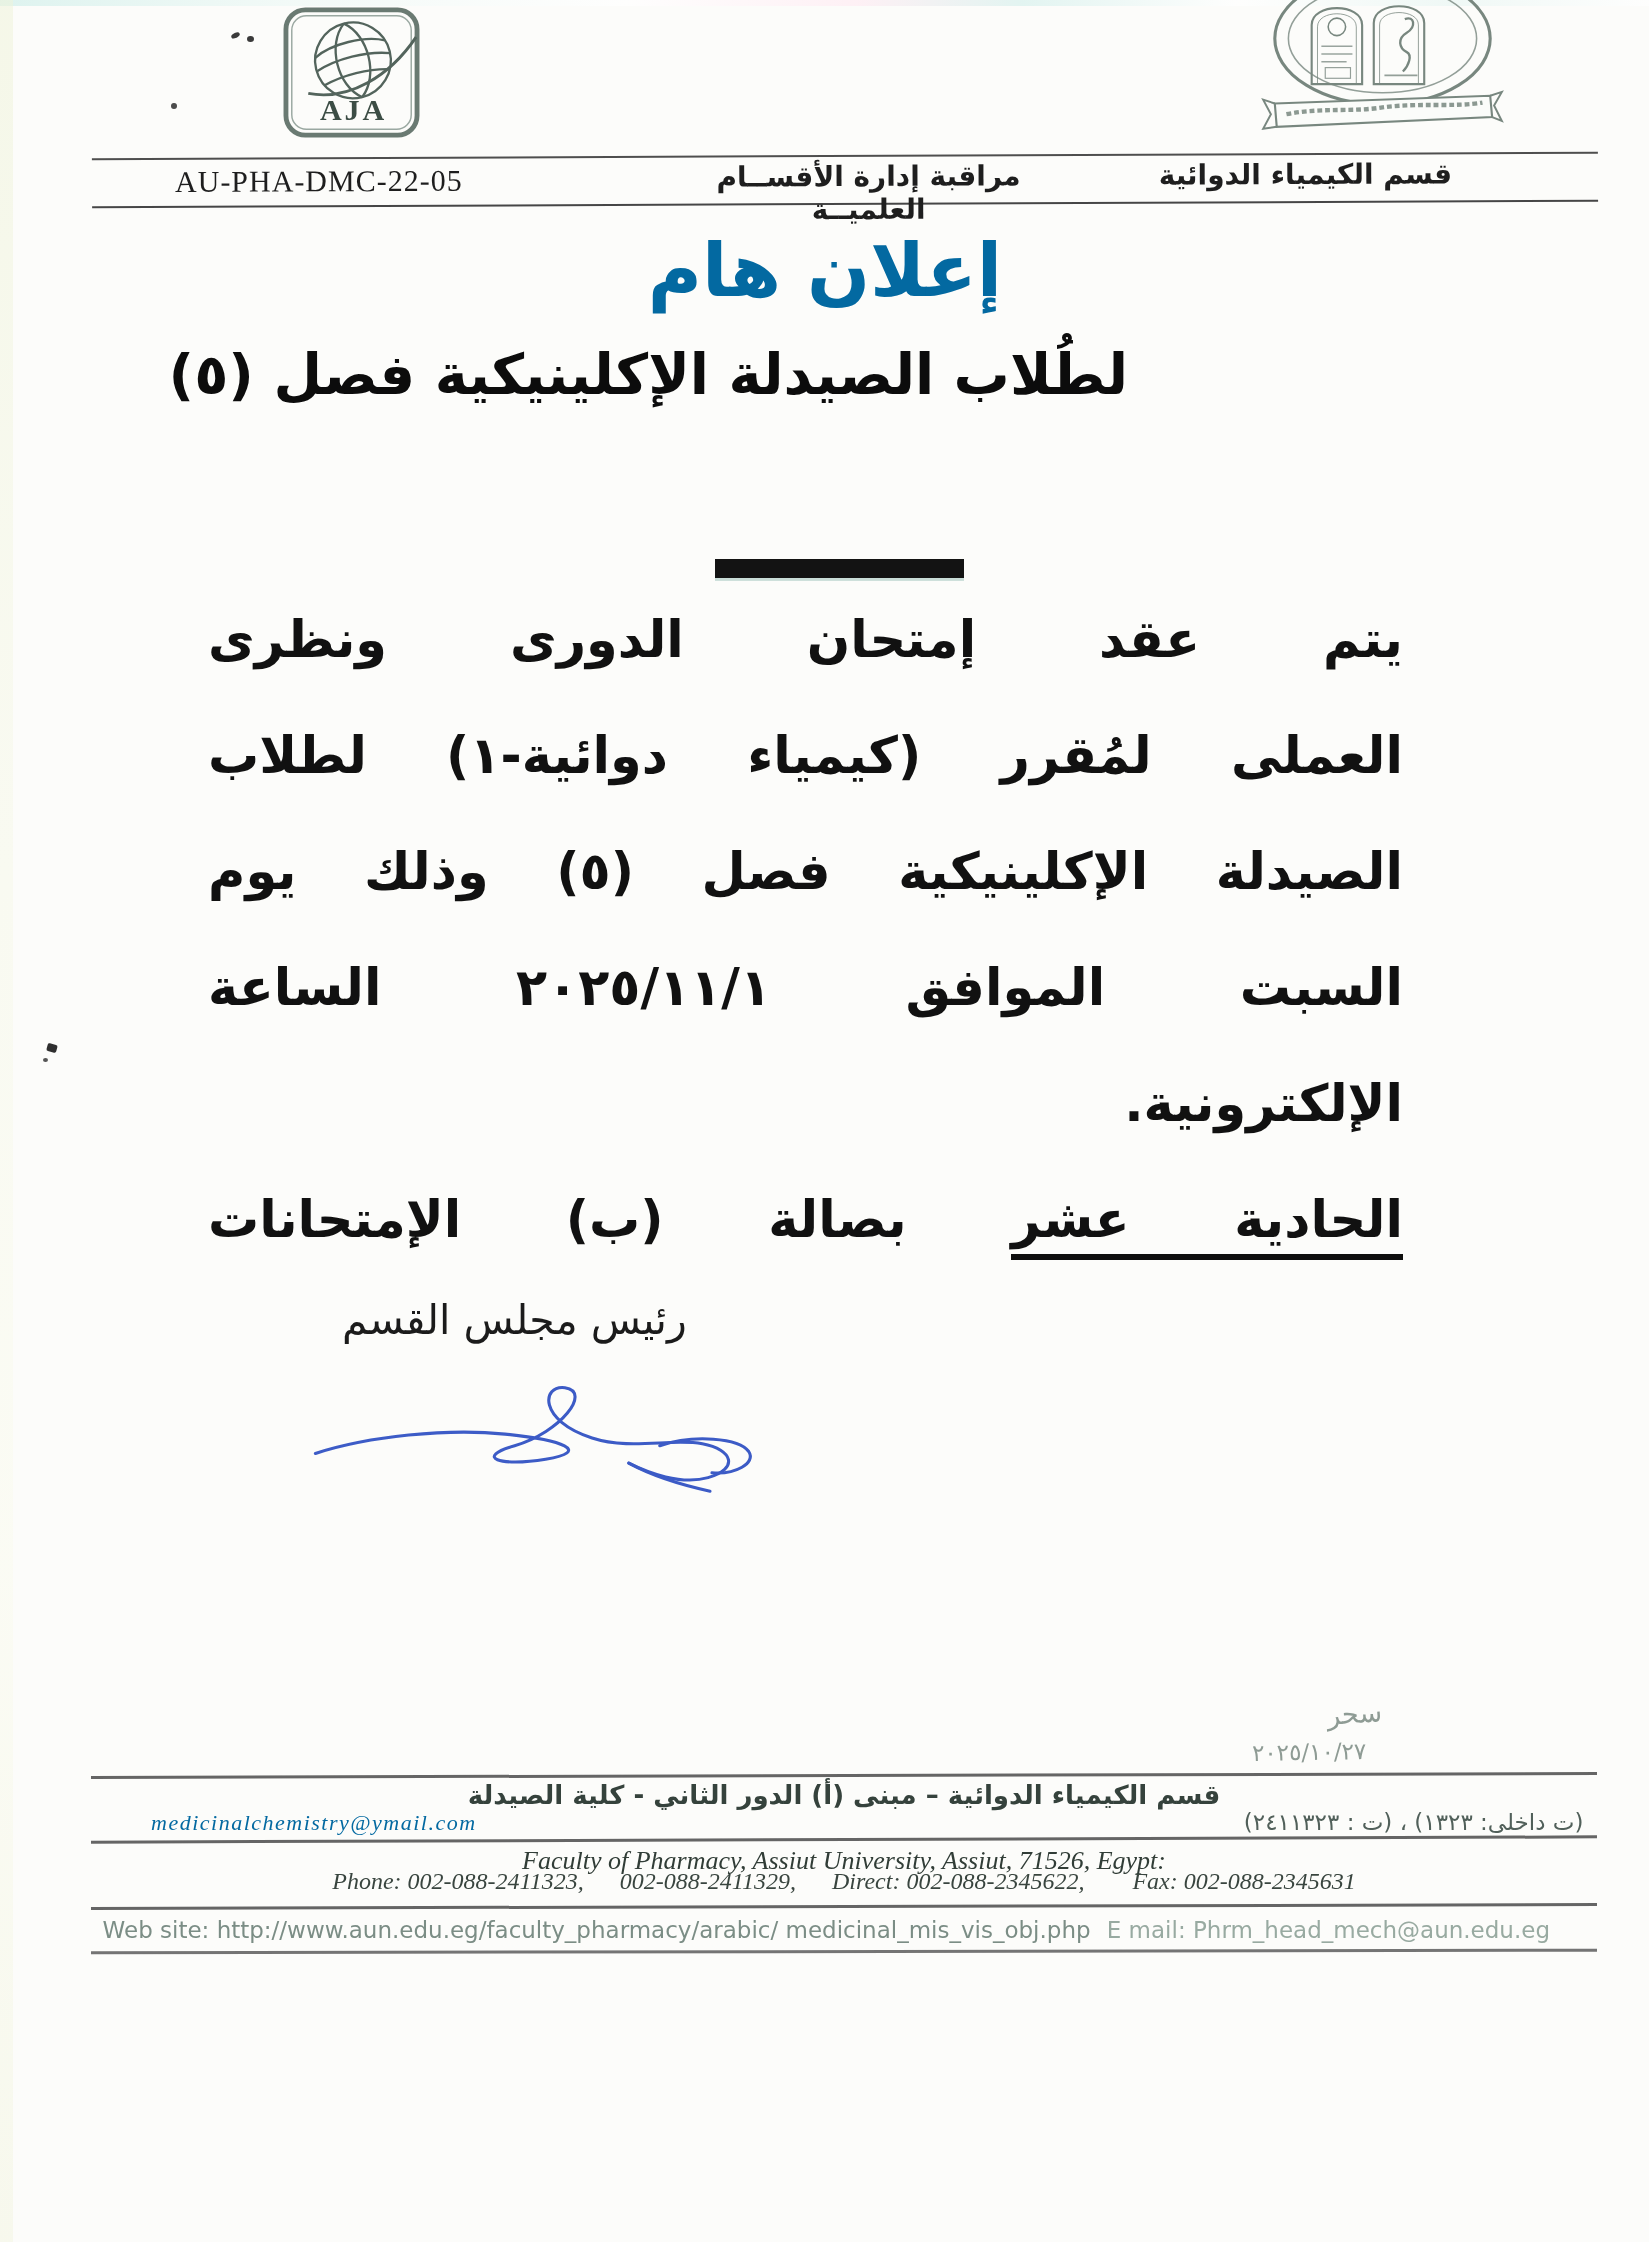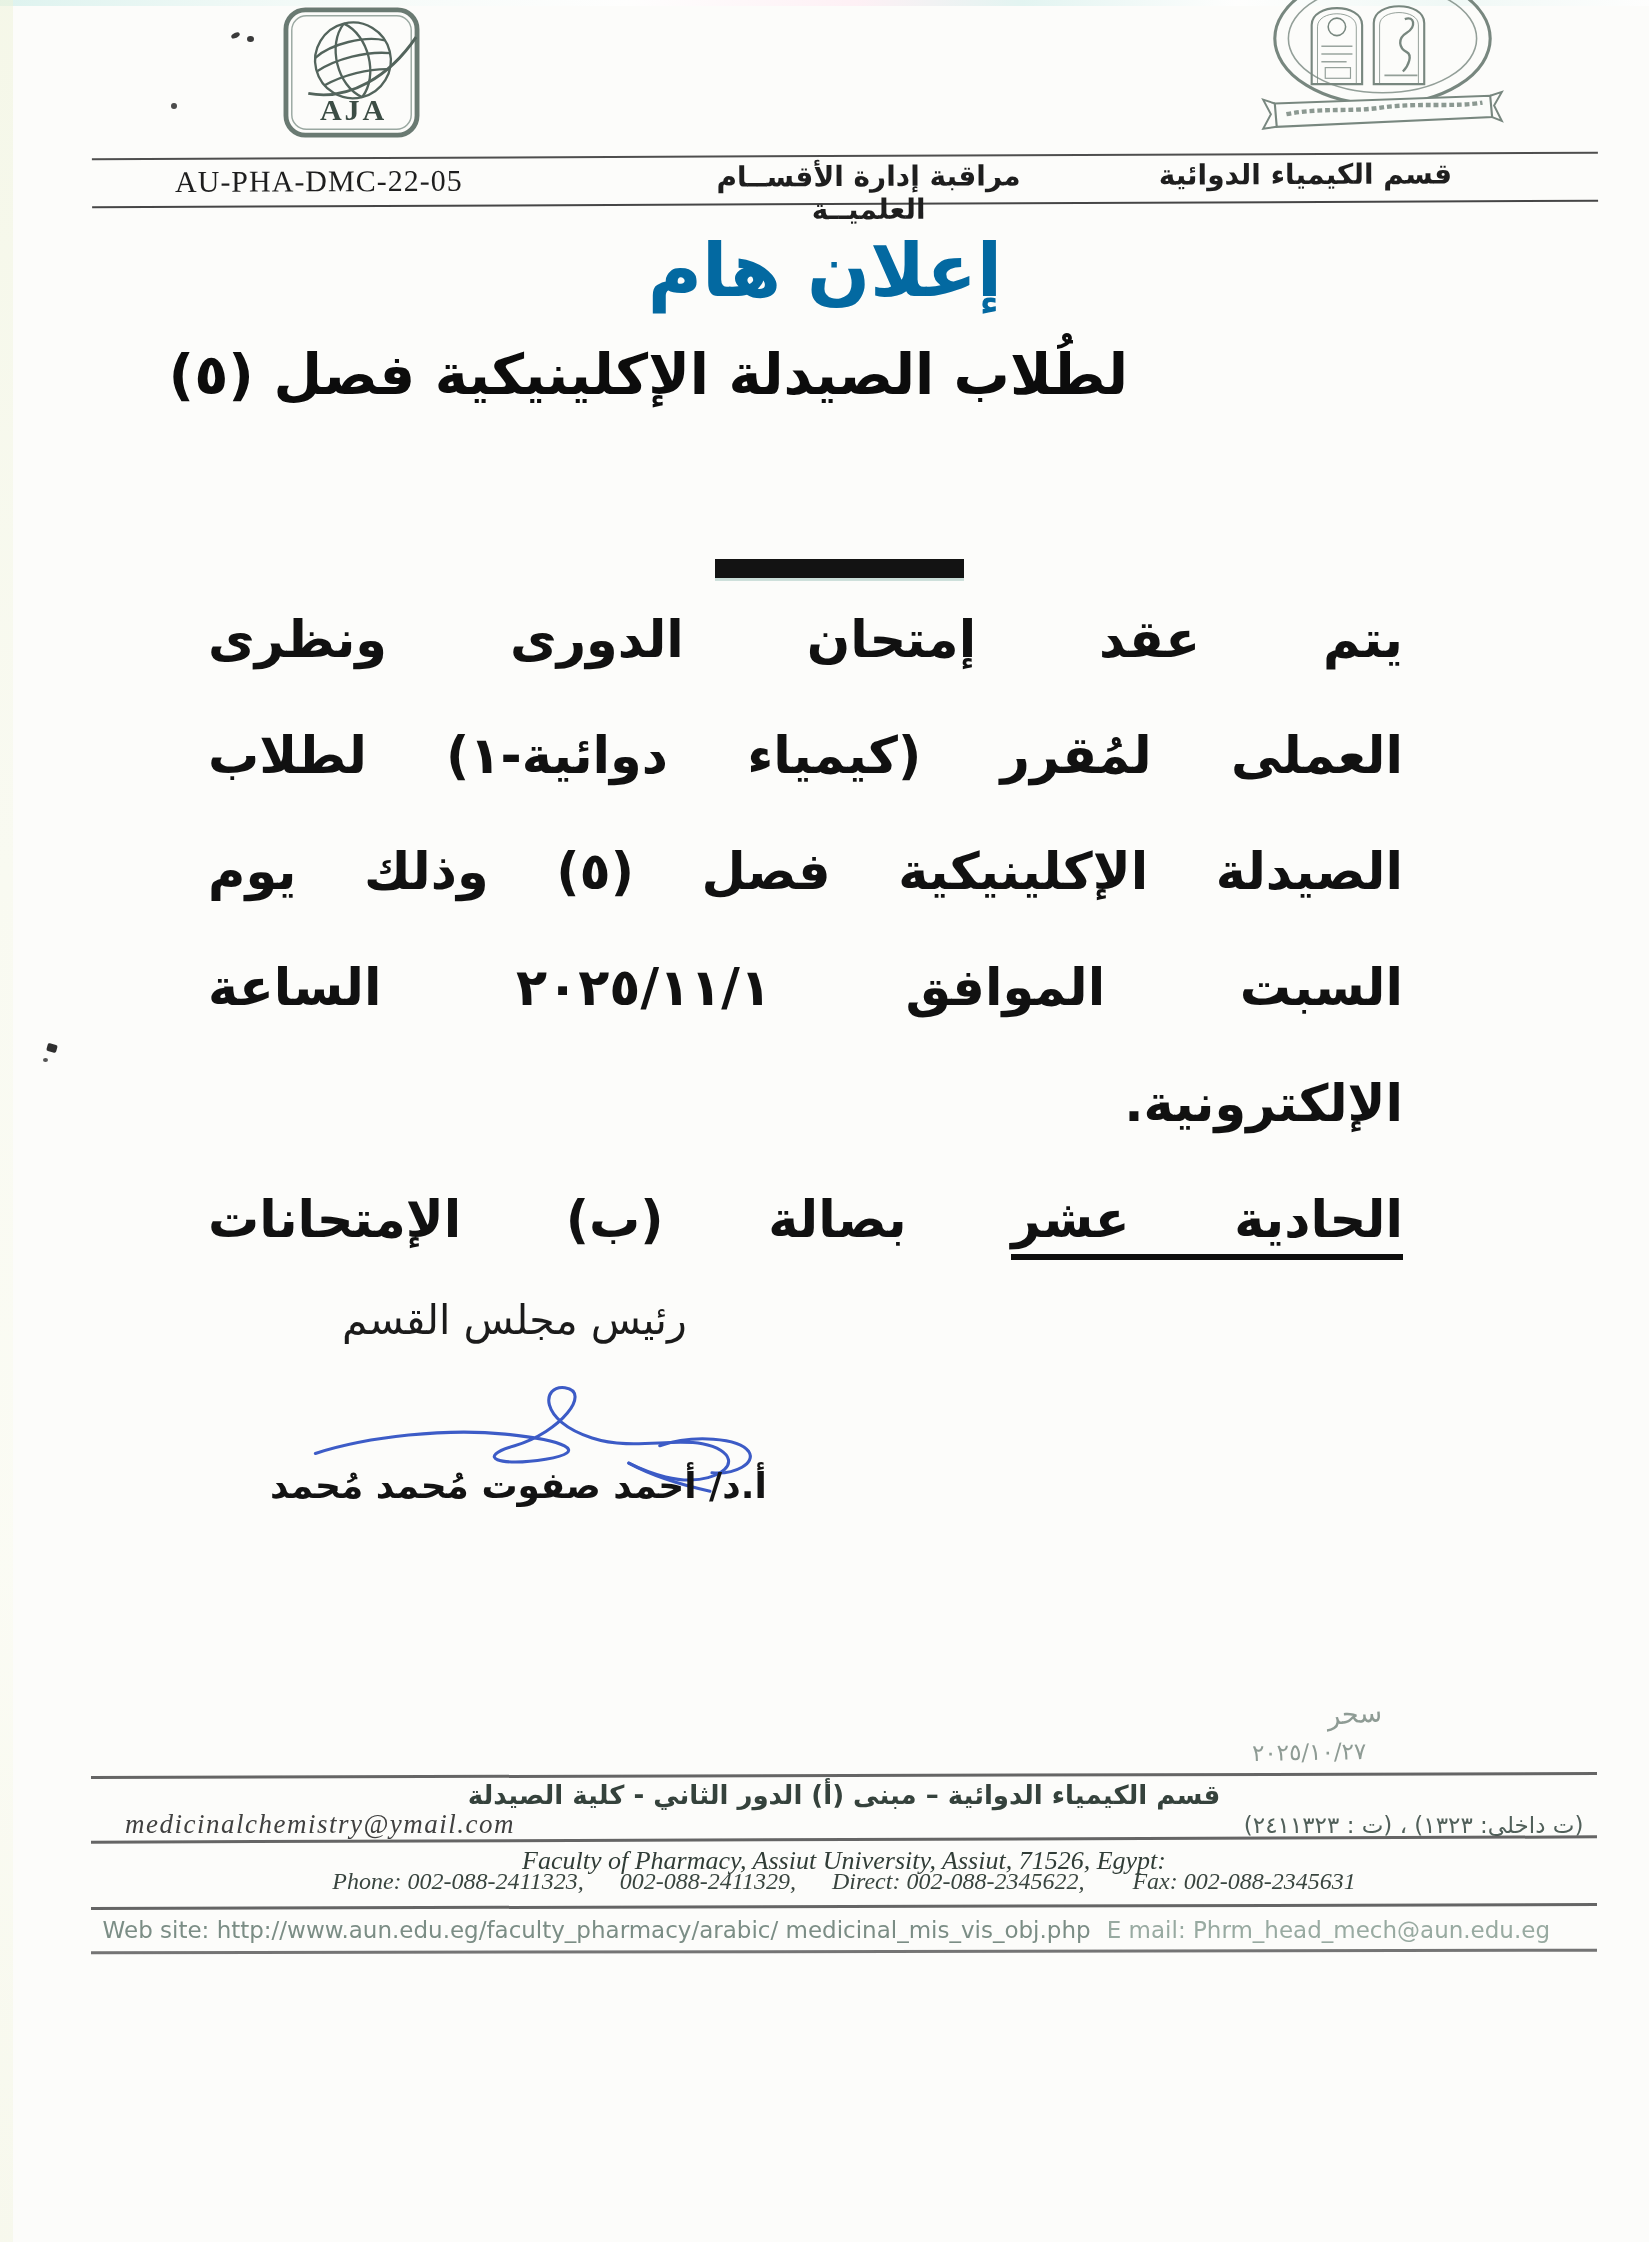--- a/index.html
+++ b/index.html
@@ -46,22 +46,22 @@
   
   .footer{position:absolute;left:91px;top:1774px;width:1506px;height:189px;}
   .rule{position:absolute;left:0;width:100%;height:2.9px;background:#4a4a4a;opacity:.85;}
   .r1{top:0;transform:rotate(-0.15deg);}
   .r2{top:64px;transform:rotate(-0.2deg);}
   .r3{top:131px;transform:rotate(-0.15deg);}
   .r4{top:176px;transform:rotate(-0.1deg);background:#5c5c5c;}
   .f-dept{position:absolute;top:5.8px;width:100%;text-align:center;direction:rtl;
     font-size:26px;font-weight:bold;color:#35423c;}
   .f-row2{position:absolute;top:35px;width:100%;display:flex;justify-content:space-between;align-items:baseline;}
-  .f-email{margin-left:34px;font-family:"Liberation Serif",serif;font-style:italic;
-    font-size:27px;color:#404040;letter-spacing:1.5px;}
+  .f-email{margin-left:60px;font-family:"Liberation Serif",serif;font-style:italic;
+    font-size:22px;color:#0369a1;letter-spacing:1.5px;}
   .f-tel{margin-right:13.6px;direction:rtl;font-size:23px;color:#51605a;}
   .f-faculty{position:absolute;top:72px;width:100%;text-align:center;font-family:"Liberation Serif",serif;
     font-style:italic;font-size:26px;color:#313d37;}
   .f-phone{position:absolute;top:94px;width:100%;text-align:center;font-family:"Liberation Serif",serif;
     font-style:italic;font-size:24px;color:#39453f;white-space:pre-wrap;}
   .f-row5{position:absolute;top:143px;width:100%;display:flex;justify-content:space-between;}
   .f-web{margin-left:11.6px;font-size:23px;color:#7b8d85;}
   .f-mail2{margin-right:47px;font-size:23px;color:#98aaa1;}
 </style>
 </head>
@@ -136,21 +136,20 @@
   </div>
 
   <div class="sig-title">رئيس مجلس القسم</div>
   <svg class="signature-svg" width="466" height="118" viewBox="0 0 480 122">
     <g fill="none" stroke="#2c4ec2" stroke-width="3.2" stroke-linecap="round" opacity=".92">
       <path d="M14,78 C70,60 150,52 210,58 C270,64 300,76 252,84 C204,92 178,82 220,70 C268,56 300,14 272,10 C248,7 244,44 300,62 C340,75 382,62 414,68 C446,74 452,94 420,103 C392,111 358,98 338,88"></path>
       <path d="M338,88 C360,100 390,110 422,117"></path>
       <path d="M370,70 C405,58 452,62 462,76 C470,88 448,100 424,98"></path>
     </g>
   </svg>
-  <div class="sig-name">أ.د/ أحمد صفوت مُحمد مُحمد</div>
 
   <div class="hand-name">سحر</div>
   <div class="hand-date">٢٠٢٥/١٠/٢٧</div>
 
   <div class="footer">
     <div class="rule r1"></div>
     <div class="f-dept">قسم الكيمياء الدوائية – مبنى (أ) الدور الثاني - كلية الصيدلة</div>
     <div class="f-row2">
       <div class="f-email">medicinalchemistry@ymail.com</div>
       <div class="f-tel">(ت داخلى: ١٣٢٣) ، (ت : ٢٤١١٣٢٣)</div>

